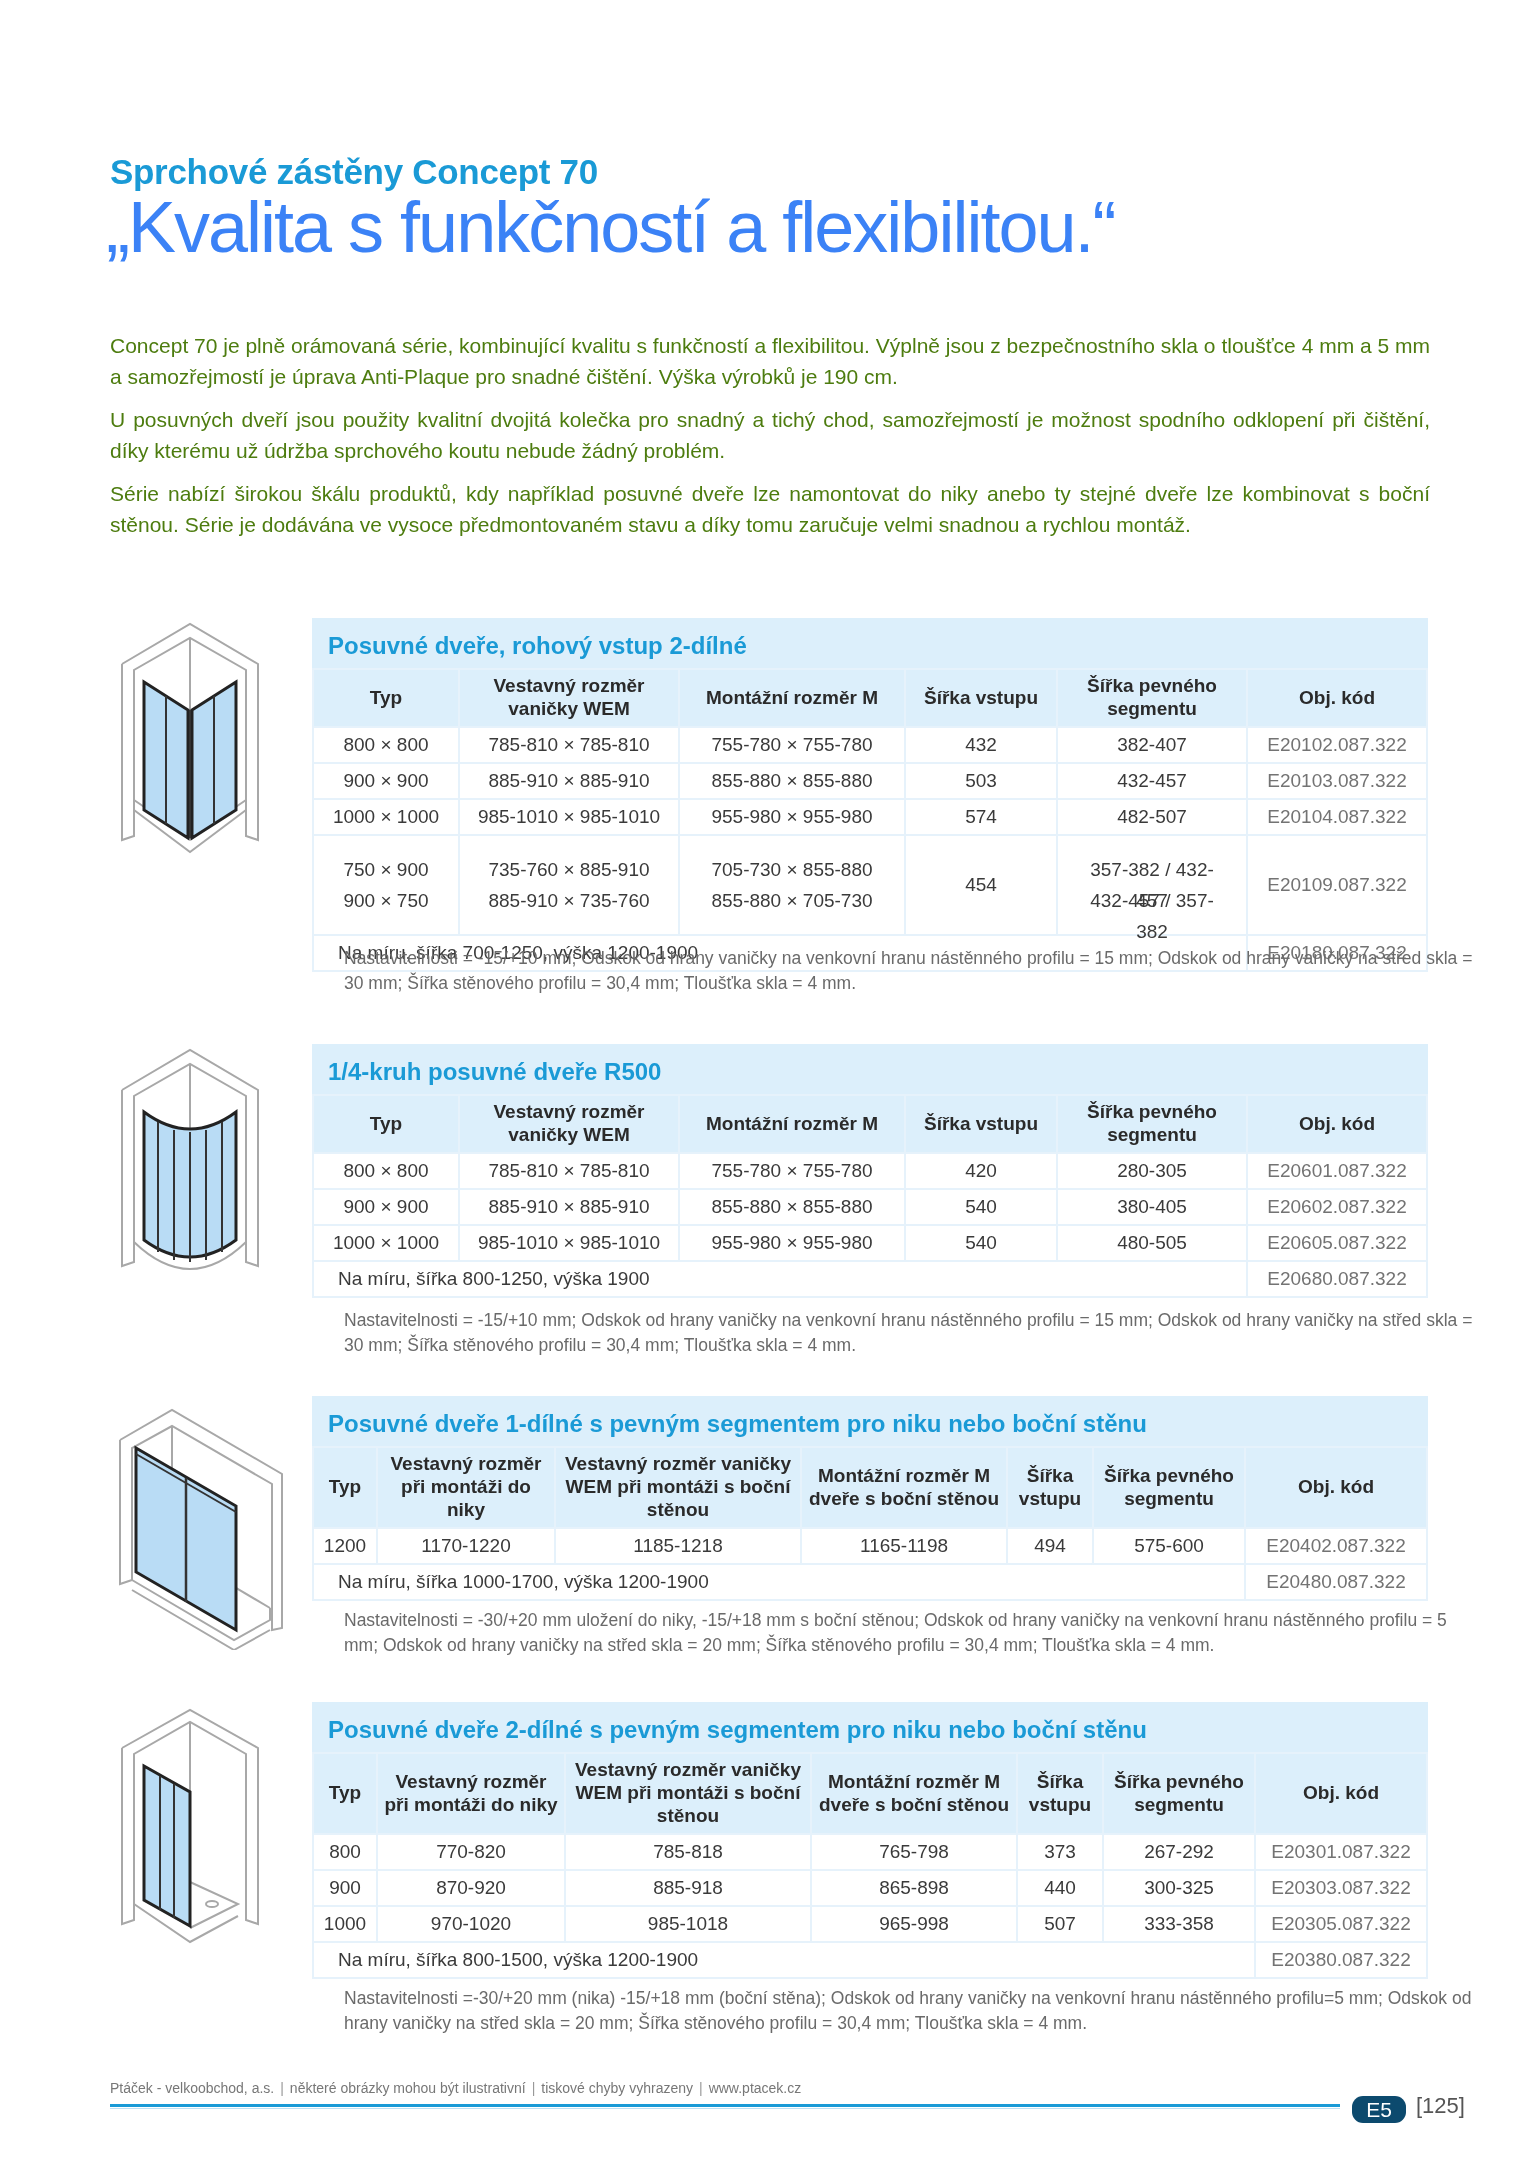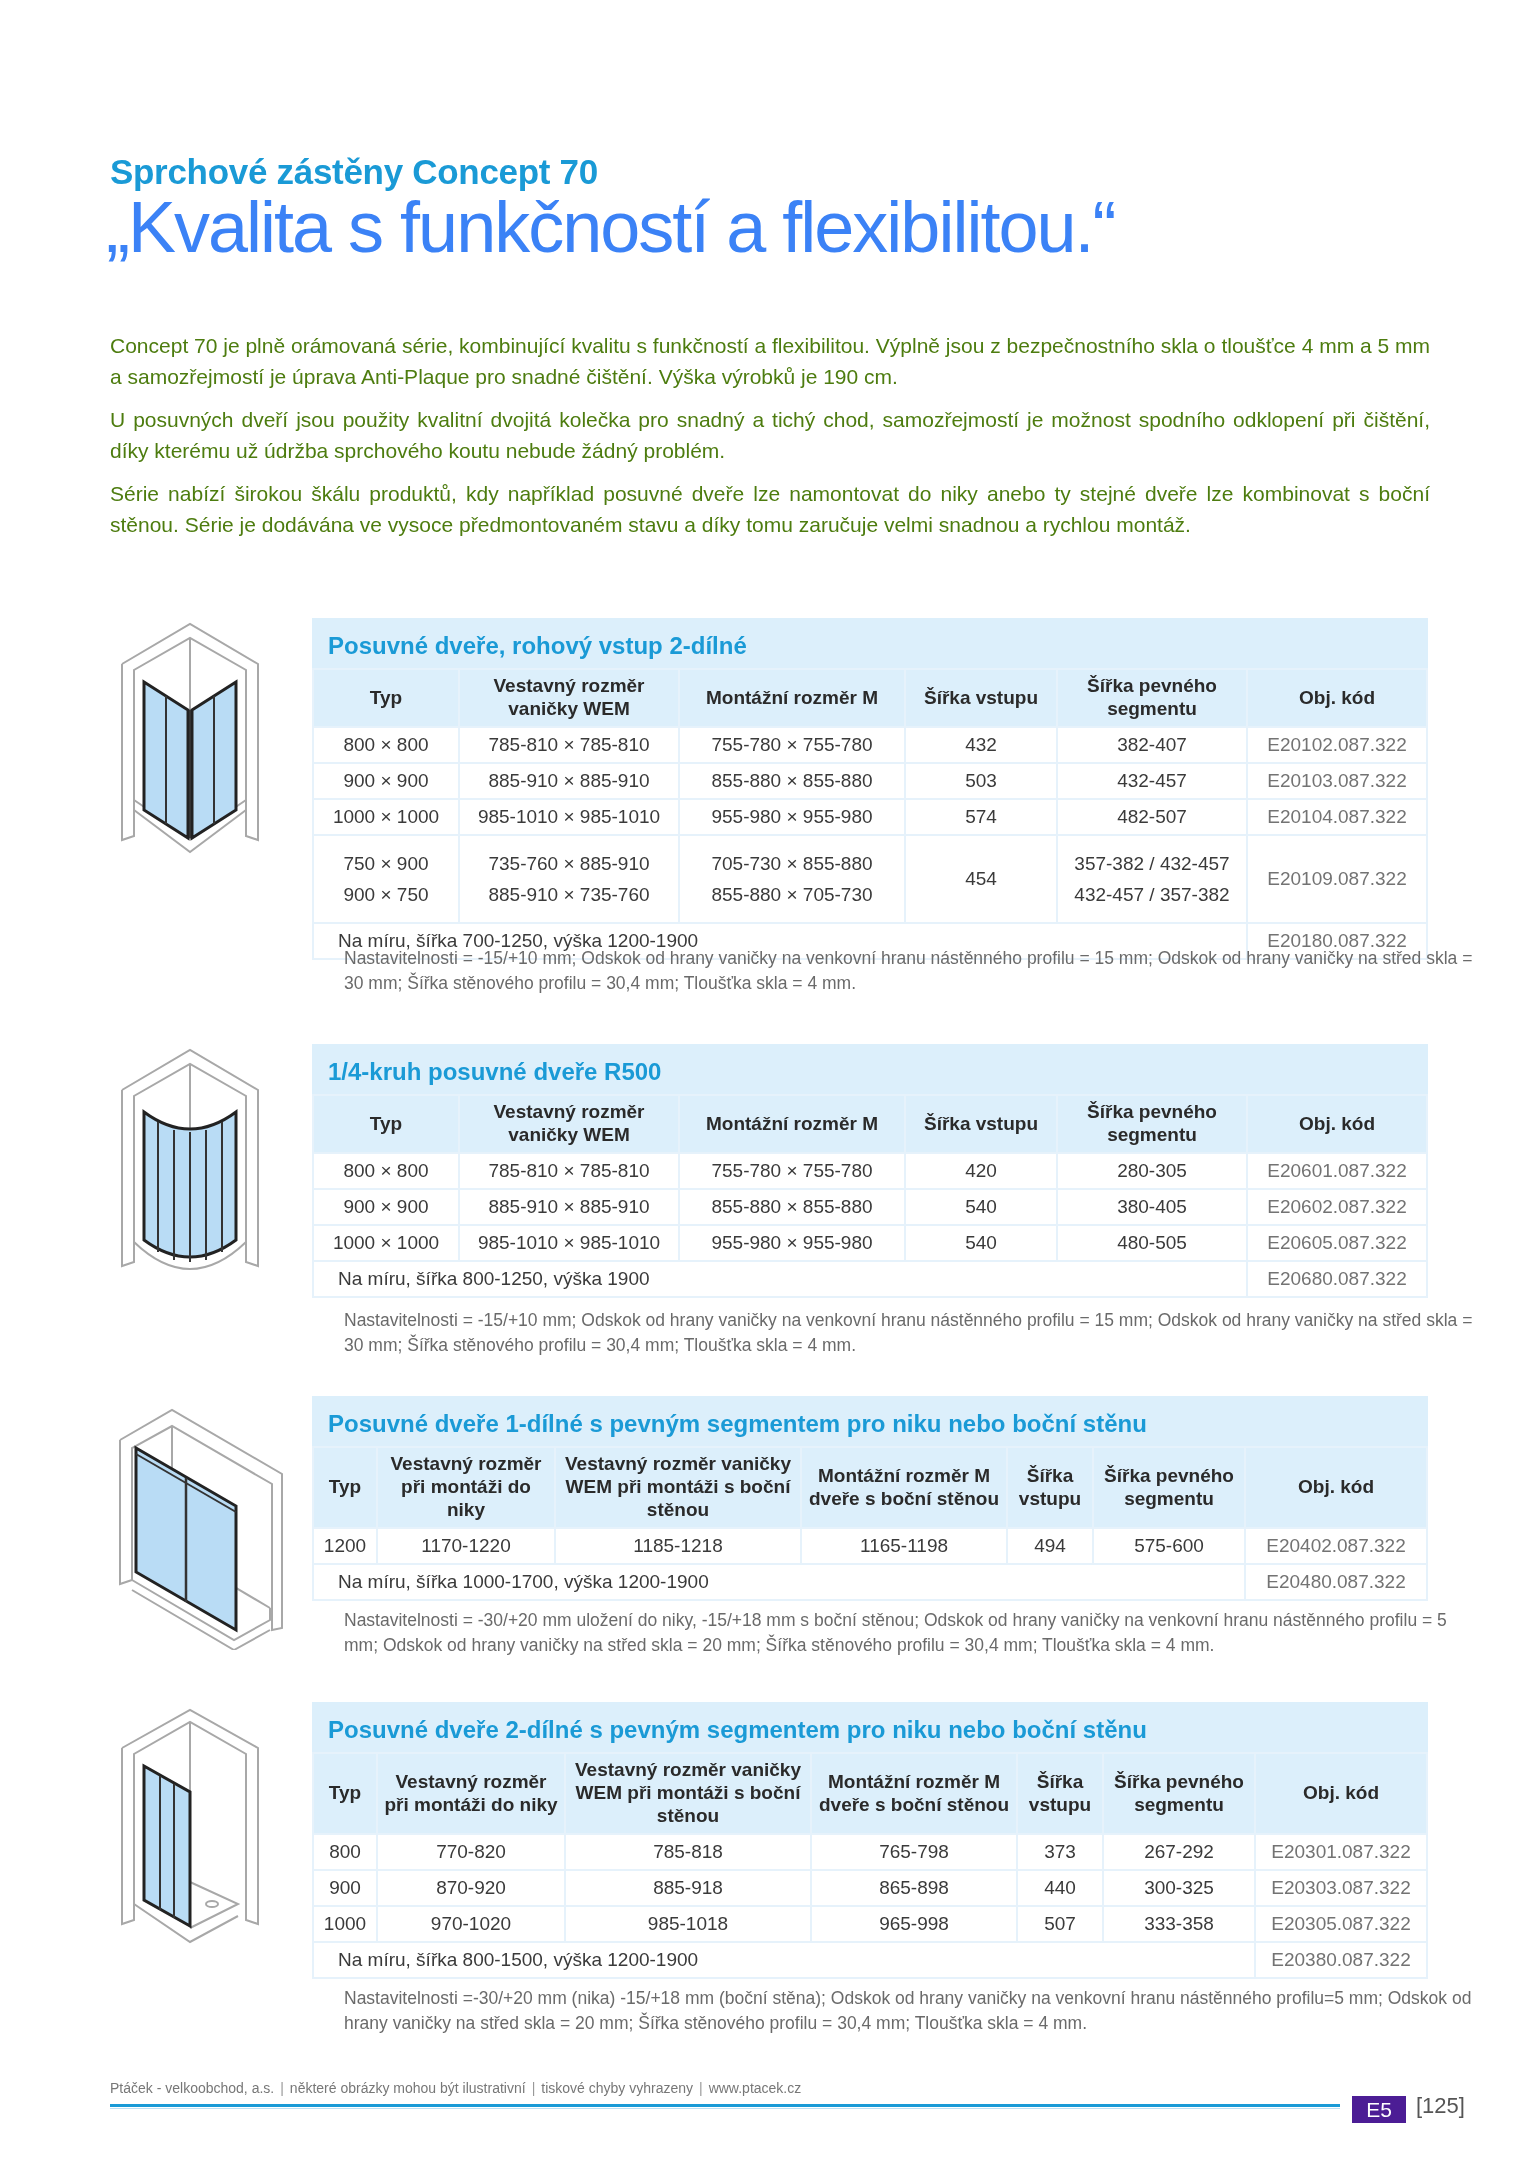--- a/index.html
+++ b/index.html
@@ -15,30 +15,30 @@
   .section { position: absolute; left: 110px; width: 1320px; }
   .illustration { position: absolute; left: 0; top: 0; }
 
   .tbl-wrap { position: absolute; left: 202px; width: 1116px; border-radius: 19px; }
   .tbl-title { background: #dcefFb; height: 52px; line-height: 56px; padding-left: 16px; font-size: 24px; font-weight: bold; color: #1a9ad6; }
   table.spec { width: 100%; border-collapse: separate; border-spacing: 2px; background: #e6f2fb; margin-top: -2px; }
   table.spec th { background: #dcefFb; font-size: 19px; font-weight: bold; color: #2a2a2a; line-height: 23px; padding: 4px 4px 6px 4px; text-align: center; vertical-align: middle; }
   table.spec td { background: #ffffff; font-size: 19px; color: #3a3a3a; text-align: center; height: 34px; padding: 0 4px; vertical-align: middle; }
   table.spec td.code { color: #737373; text-align: center; }
   table.spec td.custom { text-align: left; padding-left: 24px; }
-  table.spec td.split { padding: 12px; margin-top: 20px; }
+  table.spec td.split { padding: 18px; margin-top: 20px; }
   table.spec td.split div { height: 31px; line-height: 31px; }
 
   .note { position: absolute; left: 202px; width: 1130px; font-size: 17.5px; line-height: 25px; color: #6a6a6a; margin-left: 32px; }
 
   .footer-text { position: absolute; left: 110px; top: 2080px; font-size: 14px; color: #777; white-space: nowrap; }
   .footer-text .sep { color: #999; padding: 0 6px; }
   .footer-line { position: absolute; left: 110px; top: 2104px; width: 1230px; height: 3px; background: #1a9ad6; }
   .footer-line2 { position: absolute; left: 110px; top: 2108px; width: 1230px; height: 1px; background: #bde0f3; }
-  .page-tag { position: absolute; left: 1352px; top: 2096px; width: 54px; height: 27px; background: #4c1d95; color: #fff; font-size: 21px; line-height: 28px; text-align: center; }
+  .page-tag { position: absolute; left: 1352px; top: 2096px; width: 54px; height: 27px; background: #0c4a6e; color: #fff; font-size: 21px; line-height: 28px; text-align: center; border-radius: 11px; }
   .page-num { position: absolute; left: 1416px; top: 2093px; font-size: 22px; color: #555; }
 </style>
 </head>
 <body>
 
 <div class="page">
 
   <div class="series-title">Sprchové zástěny Concept 70</div>
   <div class="headline">„Kvalita s funkčností a flexibilitou.“</div>
 

